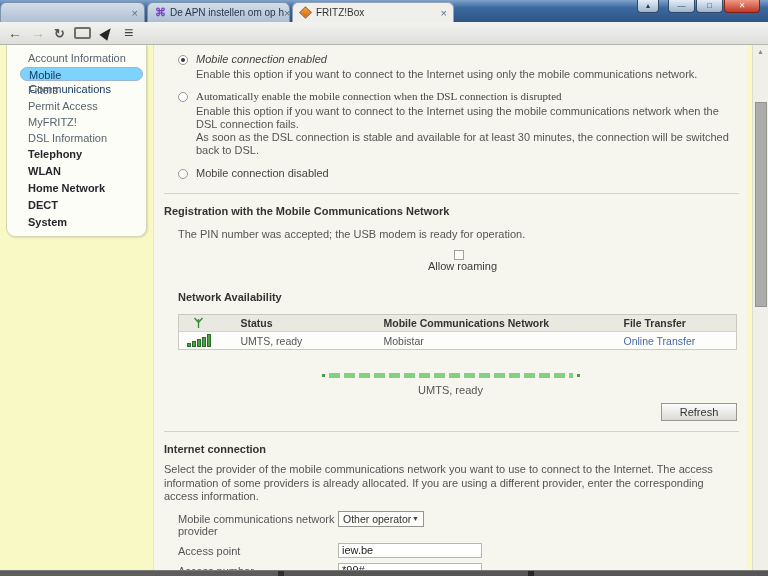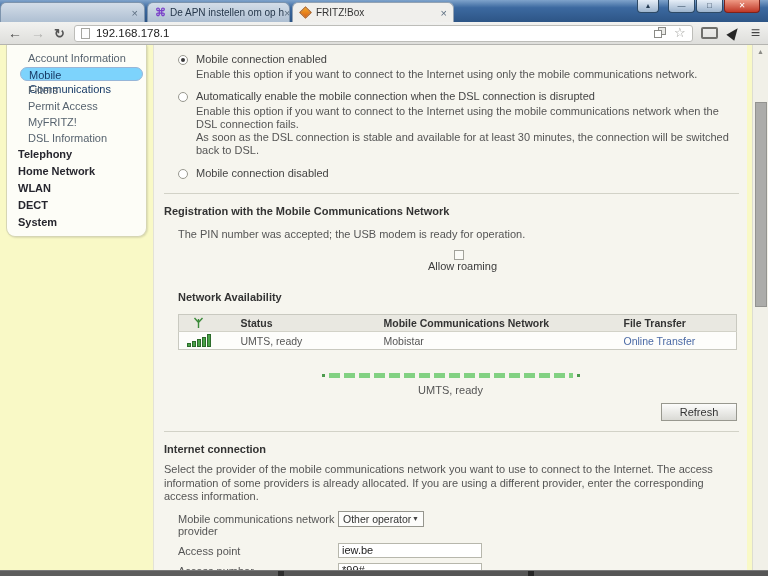--- a/index.html
+++ b/index.html
@@ -46,33 +46,33 @@
 
   
   .page { position:absolute; top:45px; left:0; width:768px; height:525px; background:#f9f9c6; }
 
   .sidebar { position:absolute; left:6px; top:0; width:141px; height:192px; background:#fdfdf7;
     border:1px solid #d6d6b4; border-top:none; border-radius:0 0 9px 9px; padding-top:5px;
     box-shadow:1px 1px 2px rgba(0,0,0,.12); font-size:11px; overflow:hidden; }
   .side-sub { padding-left:21px; height:16px; line-height:16px; color:#57636f; }
   .side-active { margin:1px 3px 1px 13px; padding-left:8px; height:14px; line-height:14px;
     background:#7dd3fc; border:1px solid #97b6d8; border-radius:8px; color:#173a66; }
-  .side-main { padding-left:11px; height:17px; line-height:17px; font-weight:bold; color:#26262e; }
+  .side-main { padding-left:21px; height:17px; line-height:17px; font-weight:bold; color:#26262e; }
 
   .content { position:absolute; left:153px; top:0; width:594px; height:525px; background:#f6f5ee;
     border-left:1px solid #e3e2d6; font-size:11px; color:#3c3c3c; }
 
   .opt-row { display:flex; align-items:flex-start; padding-left:24px; }
   .radio { width:10px; height:10px; border:1px solid #98988f; border-radius:50%; background:#fff;
     margin:2px 8px 0 0; flex:0 0 auto; position:relative; }
   .radio.checked:after { content:""; position:absolute; left:2px; top:2px; width:4px; height:4px;
     border-radius:50%; background:#3a3a3a; }
   .opt-label { color:#444; }
   .opt-desc { margin:3px 8px 0 42px; color:#555; line-height:13px; }
-  .mt8{margin-top:8px;} .mt9{margin-top:9px;} .mt10{margin-top:10px;text-align:center;}
+  .mt8{margin-top:8px;font-style:italic;} .mt9{margin-top:9px;font-family:Liberation Serif, serif;} .mt10{margin-top:10px;text-align:center;}
 
   .divider { border-top:1px solid #d2d2c7; margin:14px 8px 0 10px; }
   .sec-head { font-weight:bold; color:#333; margin:11px 0 0 10px; }
   .sec-head.indent { margin-left:24px; }
   .body-text { margin:11px 8px 0 24px; color:#555; }
   .chk-row { display:flex; align-items:center; margin:10px 0 0 24px;flex-direction:column; }
   .checkbox { width:10px; height:10px; border:1px solid #a2a29a; background:#fbfbf7; margin-right:8px; }
 
   table.avail { margin:11px 0 0 24px; width:559px; border-collapse:collapse; background:#fdfdfb;
     border:1px solid #c9c9c0; font-size:10.5px; }
@@ -139,48 +139,37 @@
     <div class="win-btn">—</div>
     <div class="win-btn">□</div>
     <div class="win-btn win-close">✕</div>
   </div>
 </div>
 
 <div class="toolbar">
   <span class="nav">←</span>
   <span class="nav disabled">→</span>
   <span class="reload">↻</span>
-  <div class="addressbar">
-    <span class="doc-icon"></span>
-    <span class="url">192.168.178.1</span>
-    <span class="bar-right">
-      <span class="translate-icon">
-          <span class="sq2"></span>
-          <span class="sq1"></span>
-        </span>
-      <span class="star">☆</span>
-    </span>
-  </div>
   <span class="ext-window-icon"></span>
   <span class="ext-pointer-icon"></span>
   <span class="menu-icon">≡</span>
 </div>
 
 <div class="page">
 
   <div class="sidebar">
     <div class="side-sub">Account Information</div>
     <div class="side-active">Mobile Communications</div>
     <div class="side-sub">Filters</div>
     <div class="side-sub">Permit Access</div>
     <div class="side-sub">MyFRITZ!</div>
     <div class="side-sub">DSL Information</div>
     <div class="side-main">Telephony</div>
+    <div class="side-main">WLAN</div>
     <div class="side-main">Home Network</div>
-    <div class="side-main">WLAN</div>
     <div class="side-main">DECT</div>
     <div class="side-main">System</div>
   </div>
 
   <div class="content">
 
     <div class="opt-row mt8">
       <span class="radio checked"></span>
       <span class="opt-label">Mobile connection enabled</span>
     </div>

